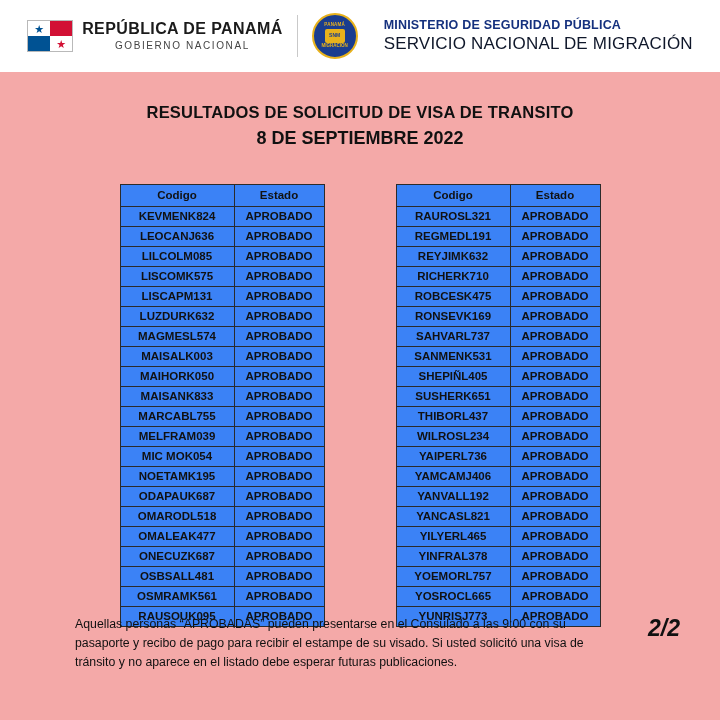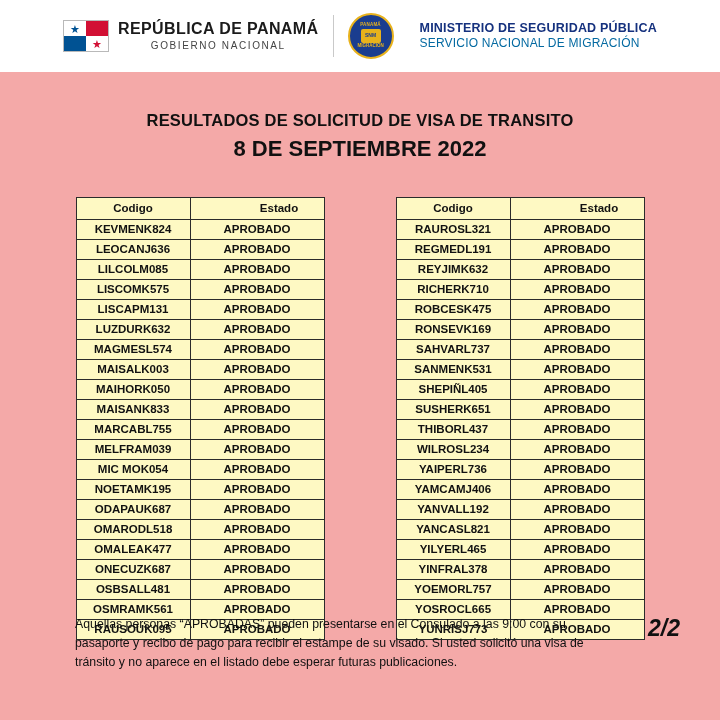--- a/index.html
+++ b/index.html
@@ -117,72 +117,72 @@
   .min-text {
     line-height: 1.25;
   }
   .min-text .m1 {
     font-size: 12.5px;
     font-weight: bold;
     color: #15317e;
     letter-spacing: .2px;
   }
   .min-text .m2 {
-    font-size: 12px;
-    color: #0369a1;
+    font-size: 17px;
+    color: #0f172a;
     letter-spacing: .2px;
   }
 
   
   .titles {
     text-align: center;
-    margin-top: 39px;
+    margin-top: 31px;
   }
   .titles .t1 {
     font-size: 16.5px;
     font-weight: bold;
     color: #111;
     letter-spacing: .2px;
   }
   .titles .t2 {
-    font-size: 22px;
+    font-size: 18px;
     font-weight: bold;
     color: #111;
     margin-top: 6px;
   }
 
   
   .tables {
     margin-top: 35px;
     display: flex;
     justify-content: center;
     gap: 71px;
   }
   table.results {
     border-collapse: collapse;
-    background: #fef9c3;
+    background: #3b82f6;
   }
   table.results th,
   table.results td {
     border: 1px solid #2b2b2b;
     font-size: 11.5px;
     text-align: center;
     padding: 1px 0 2px 0;
     color: #111;
     font-weight: bold;
     height: 16px;
   }
   table.results th {
     font-size: 11.5px;
     padding: 2px 0 3px 0;
   }
   table.results td.code { width: 113px; margin-left: 44px; }
   table.results td.state { width: 89px; }
   table.results th.code-h { width: 113px; }
-  table.results th.state-h { width: 89px; padding-left: 44px; }
+  table.results th.state-h { width: 89px; }
 
   
   .footer {
     position: absolute;
     left: 0;
     right: 0;
     bottom: 48px;
     display: flex;
     padding: 0 22px 0 75px;
     box-sizing: border-box;

